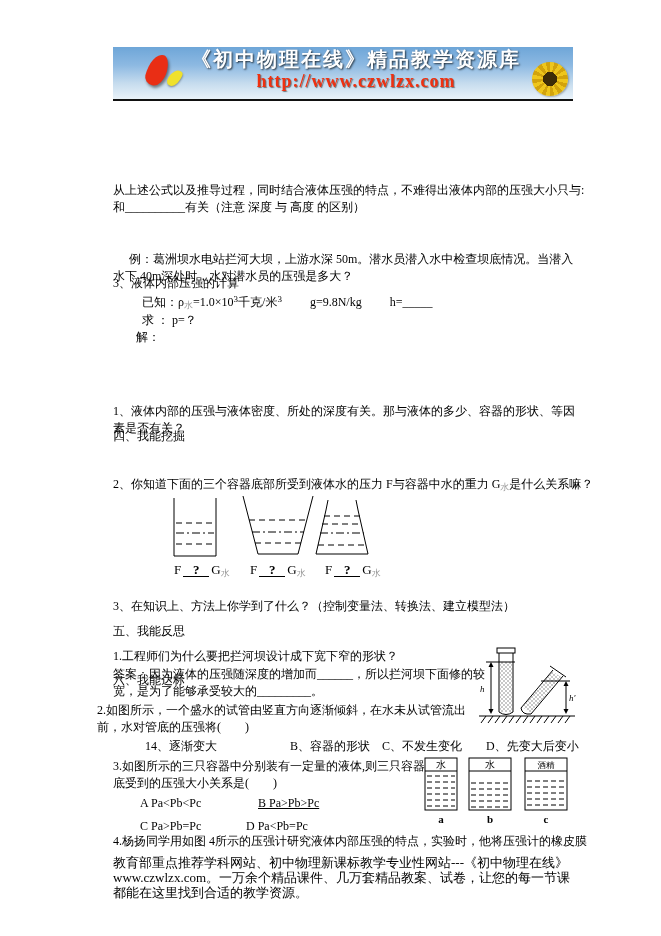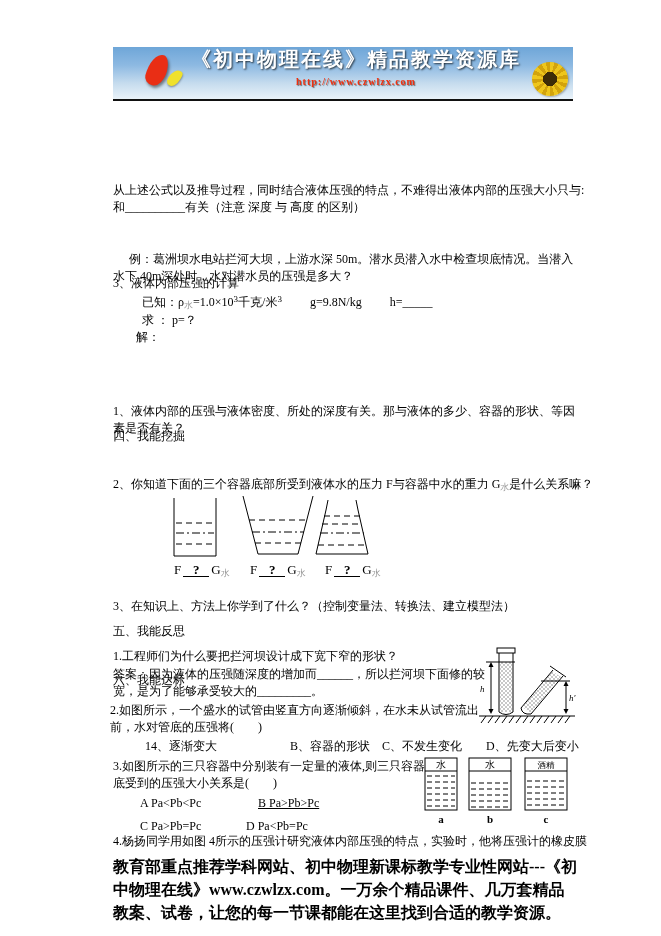--- a/index.html
+++ b/index.html
@@ -20,21 +20,21 @@
   #logo-red{position:absolute;left:34px;top:7px;width:20px;height:32px;background:#e92e15;
             border-radius:65% 35% 55% 45% / 75% 45% 55% 25%;transform:rotate(14deg);
             box-shadow:2px 2px 3px rgba(0,0,0,.45);}
   #logo-yellow{position:absolute;left:56px;top:22px;width:11px;height:18px;background:#efe12c;
             border-radius:70% 30% 60% 40%;transform:rotate(32deg);
             box-shadow:1px 1px 2px rgba(0,0,0,.35);}
   #banner-title{position:absolute;left:78px;top:4px;width:330px;text-align:center;color:#fff;
             font-weight:bold;font-size:20px;letter-spacing:2px;
             text-shadow:1px 1px 2px rgba(0,0,0,.75);white-space:nowrap;}
   #banner-url{position:absolute;left:78px;top:26px;width:330px;text-align:center;color:#f03010;
-            font-weight:bold;font-size:10px;letter-spacing:1px;
+            font-weight:bold;font-size:18px;letter-spacing:1px;
             text-shadow:1px 1px 1px rgba(40,40,40,.6);white-space:nowrap;}
   #sunflower{position:absolute;right:5px;top:15px;width:36px;height:34px;border-radius:50%;
             background:radial-gradient(circle,#3d2c07 0 7px,rgba(0,0,0,0) 7px),
                        repeating-conic-gradient(#eec61c 0 15deg,#d2a30c 15deg 30deg);
             box-shadow:1px 1px 2px rgba(0,0,0,.3);}
 
   
   #intro{left:113px;top:182px;width:466px;}
   #intro .l1{white-space:nowrap;}
   #s3-title{left:113px;top:233px;}
@@ -47,25 +47,25 @@
   #s4q1{left:113px;top:403px;width:464px;}
   #s4q2{left:113px;top:476px;width:478px;white-space:nowrap;}
   .fg{position:absolute;font-size:13px;}
   .fg .q{display:inline-block;min-width:26px;text-align:center;border-bottom:1px solid #000;
          font-weight:bold;margin:0 2px;line-height:13px;}
   #s5-title{left:113px;top:581px;}
   #s5q3{left:113px;top:598px;width:464px;}
   #s6-title{left:113px;top:630px;}
   #s6q1{left:113px;top:648px;width:464px;white-space:nowrap;}
   #s6ans{left:113px;top:666px;width:372px;}
-  #s6q2{left:110px;top:702px;width:372px;}
+  #s6q2{left:97px;top:702px;width:372px;}
   .opt{position:absolute;white-space:nowrap;}
   #s6q3{left:113px;top:758px;width:312px;}
   #s6q4{left:113px;top:833px;width:470px;white-space:nowrap;}
-  #footer{left:113px;top:855px;width:464px;font-weight:bold;font-size:16px;line-height:23px;}
+  #footer{left:113px;top:855px;width:464px;font-weight:normal;font-size:13px;line-height:15px;}
 
   
   svg{display:block;}
   .stroke{stroke:#000;stroke-width:1;fill:none;}
   .dash{stroke:#000;stroke-width:1;stroke-dasharray:6 4;fill:none;}
   .dashdot{stroke:#000;stroke-width:1;stroke-dasharray:8 3 2 3;fill:none;}
   .wdash{stroke:#000;stroke-width:1;stroke-dasharray:5 3;fill:none;}
   .fig-label{font-family:"Liberation Serif","DejaVu Serif",serif;fill:#000;}
 </style>
 </head>

